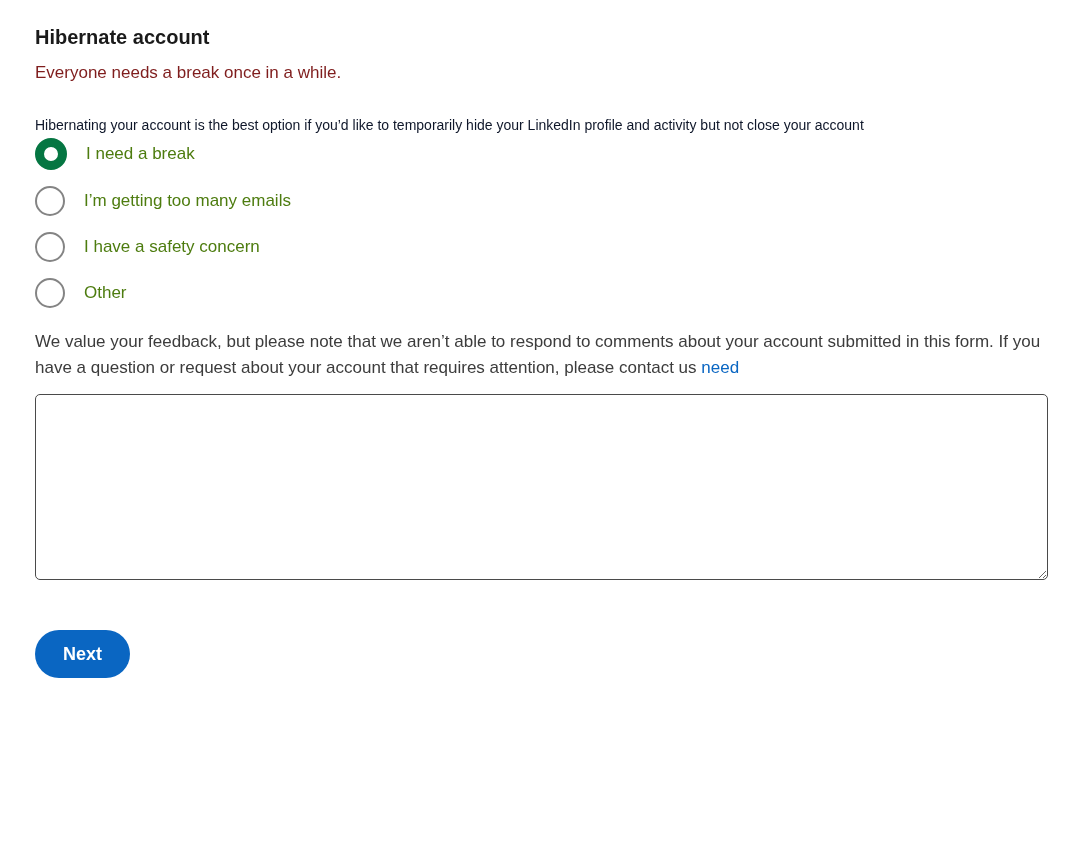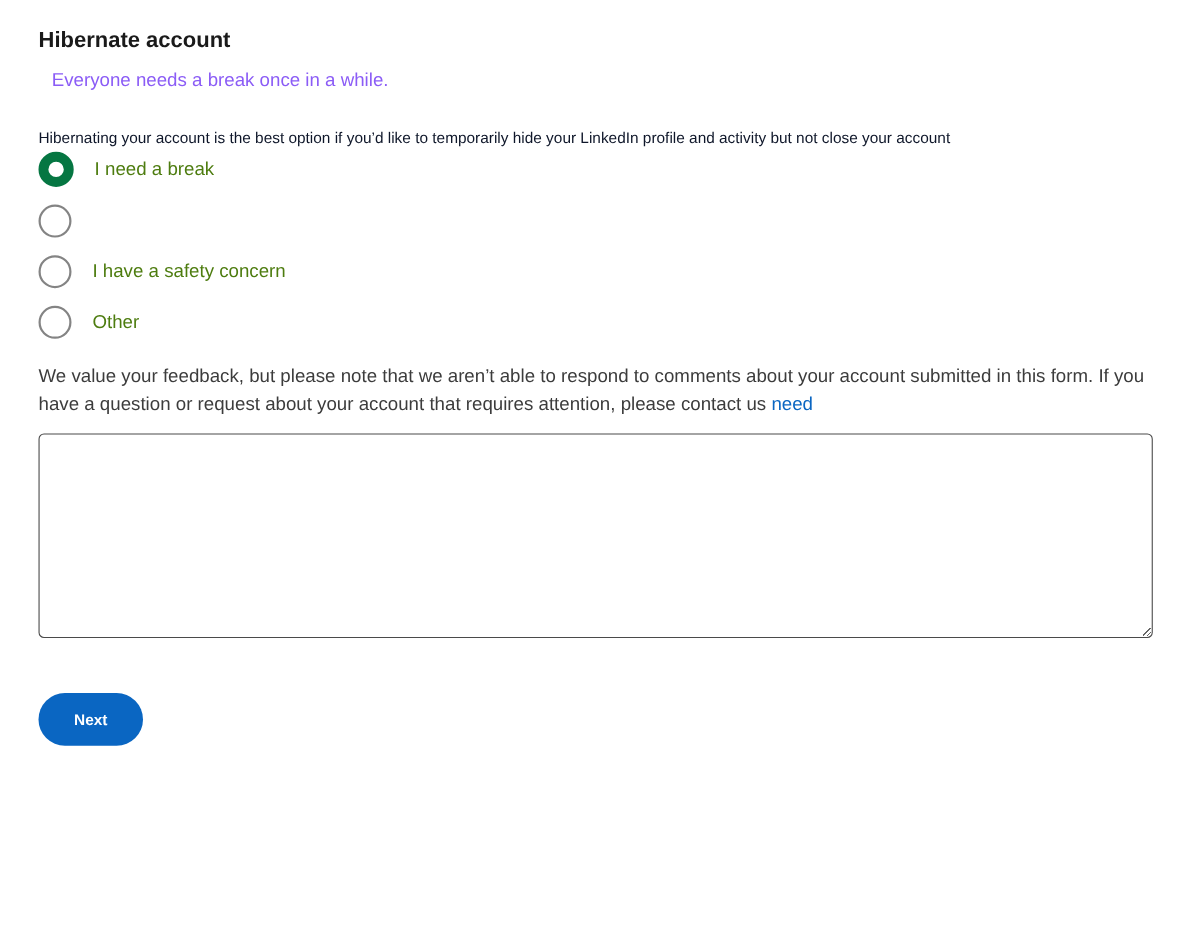--- a/index.html
+++ b/index.html
@@ -24,24 +24,24 @@
     width: 1013px;
   }
   h1.page-title {
     margin: 0 0 12px 0;
     font-size: 20px;
     line-height: 26px;
     font-weight: 700;
     color: #1a1a1a;
   }
   p.subtitle {
-    margin: 12px;
+    margin: 0;
     font-size: 17px;
     line-height: 22px;
-    color: #8b5cf6;
+    color: #7f1d1d;
   }
   p.description {
     margin: 28px 0 0 0;
     font-size: 14px;
     line-height: 26px;
     color: #0f172a;
   }
   h2.question {
     margin: 30px 0 24px 0;
     font-size: 17px;
@@ -102,21 +102,21 @@
   .actions { margin-top: 50px; }
   button.next-btn {
     min-width: 95px;
     height: 48px;
     padding: 0 26px;
     border: none;
     border-radius: 24px;
     background: var(--blue);
     color: #ffffff;
     font-family: "Liberation Sans", sans-serif;
-    font-size: 14px;
+    font-size: 18px;
     font-weight: 700;
     cursor: pointer;
   }
 </style>
 </head>
 <body>
 
 <div class="page">
   <div class="content">
 
@@ -127,20 +127,21 @@
     <p class="description">Hibernating your account is the best option if you’d like to temporarily hide your LinkedIn profile and activity but not close your account</p>
 
 
     <div class="radio-group">
         <div class="radio-option">
         <span class="radio-circle selected"></span>
         <span class="radio-label">I need a break</span>
       </div>
         <div class="radio-option">
         <span class="radio-circle"></span>
+        <span class="radio-label">I’m getting too many emails</span>
       </div>
         <div class="radio-option">
         <span class="radio-circle"></span>
         <span class="radio-label">I have a safety concern</span>
       </div>
         <div class="radio-option">
         <span class="radio-circle"></span>
         <span class="radio-label">Other</span>
       </div>
       </div>

